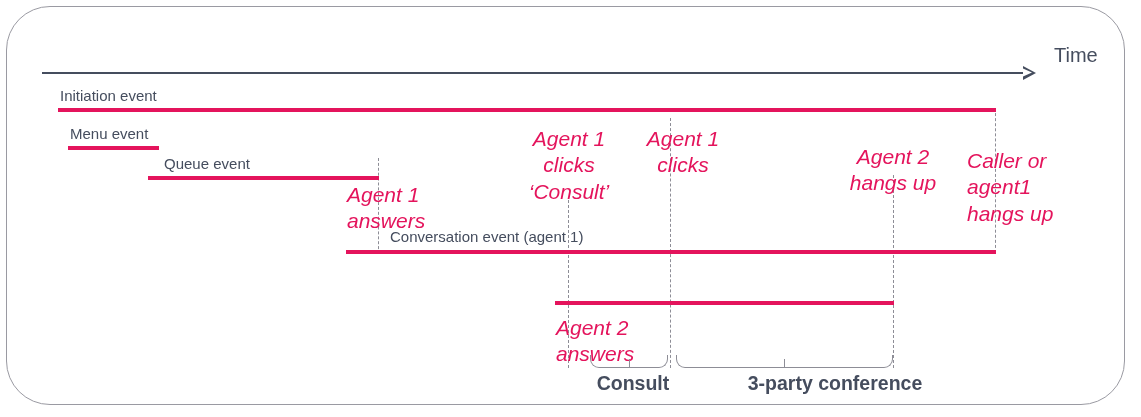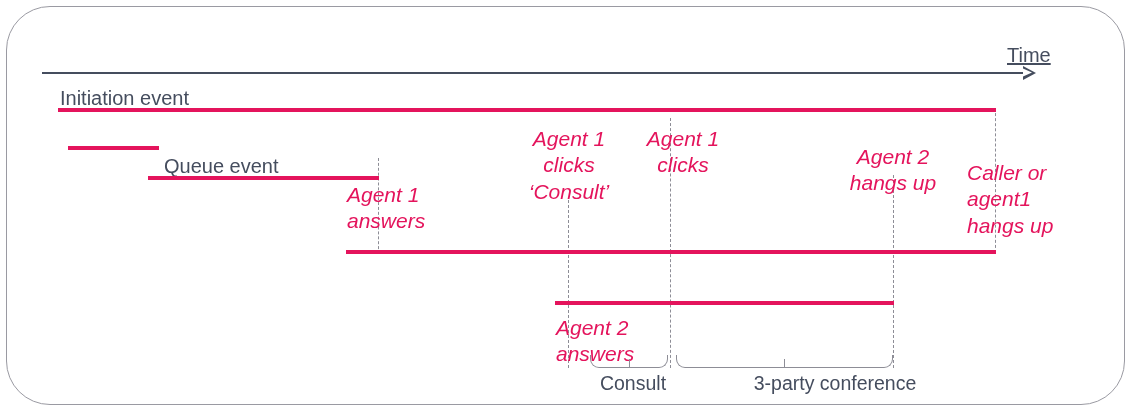--- a/index.html
+++ b/index.html
@@ -65,21 +65,21 @@
   
   .bar {
     position: absolute;
     height: 4px;
     background: #e4145c;
   }
   
   .bar-label {
     position: absolute;
     color: #454d5e;
-    font-size: 20px;
+    font-size: 15px;
     line-height: 1;
     white-space: nowrap;
   }
   
   .vline {
     position: absolute;
     width: 0;
     border-left: 1.6px dashed #8d8d96;
   }
   
@@ -106,52 +106,54 @@
   .brace-tick {
     position: absolute;
     width: 0;
     height: 9px;
     border-left: 1.5px solid #8d8d96;
   }
   .brace-label {
     position: absolute;
     color: #454d5e;
     font-size: 19.5px;
-    font-weight: normal;
+    font-weight: bold;
     line-height: 1;
     white-space: nowrap;
     text-align: left;
     transform: translateX(-50%);
   }
 </style>
 </head>
 <body>
 
 <div id="canvas">
 
   <div class="card-frame"></div>
 
   <div class="axis-line" style="left:42px; top:72px; width:983px;"></div>
   <div class="axis-arrow" style="left:1023px; top:66px;"></div>
-  <div class="time-label" style="left:1007px; top:45px;text-decoration:underline;">Time</div>
+  <div class="time-label" style="left:1054px; top:45px;">Time</div>
 
   <div class="vline" style="left:378px; top:158px; height:96px;"></div>
   <div class="vline" style="left:568px; top:200px; height:168px;"></div>
   <div class="vline" style="left:670px; top:118px; height:250px;"></div>
   <div class="vline" style="left:893px; top:175px; height:193px;"></div>
   <div class="vline" style="left:995px; top:108px; height:145px;"></div>
 
   <div class="bar-label" style="left:60px; top:88px;">Initiation event</div>
   <div class="bar" style="left:58px; top:108px; width:938px;"></div>
 
+  <div class="bar-label" style="left:70px; top:126px;">Menu event</div>
   <div class="bar" style="left:68px; top:146px; width:91px;"></div>
 
   <div class="bar-label" style="left:164px; top:156px;">Queue event</div>
   <div class="bar" style="left:148px; top:176px; width:231px;"></div>
 
+  <div class="bar-label" style="left:390px; top:229px;">Conversation event (agent 1)</div>
   <div class="bar" style="left:346px; top:250px; width:650px;"></div>
 
   <div class="bar" style="left:555px; top:301px; width:339px;"></div>
 
   <div class="note left" style="left:347px; top:182px;">
     <div>Agent 1</div>
     <div>answers</div>
   </div>
 
   <div class="note center" style="left:569px; top:126px;">
@@ -163,21 +165,21 @@
   <div class="note center" style="left:683px; top:126px;">
     <div>Agent 1</div>
     <div>clicks</div>
   </div>
 
   <div class="note center" style="left:893px; top:144px;">
     <div>Agent 2</div>
     <div>hangs up</div>
   </div>
 
-  <div class="note left" style="left:967px; top:160px;">
+  <div class="note left" style="left:967px; top:148px;">
     <div>Caller or</div>
     <div>agent1</div>
     <div>hangs up</div>
   </div>
 
   <div class="note left" style="left:556px; top:315px;">
     <div>Agent 2</div>
     <div>answers</div>
   </div>
 

